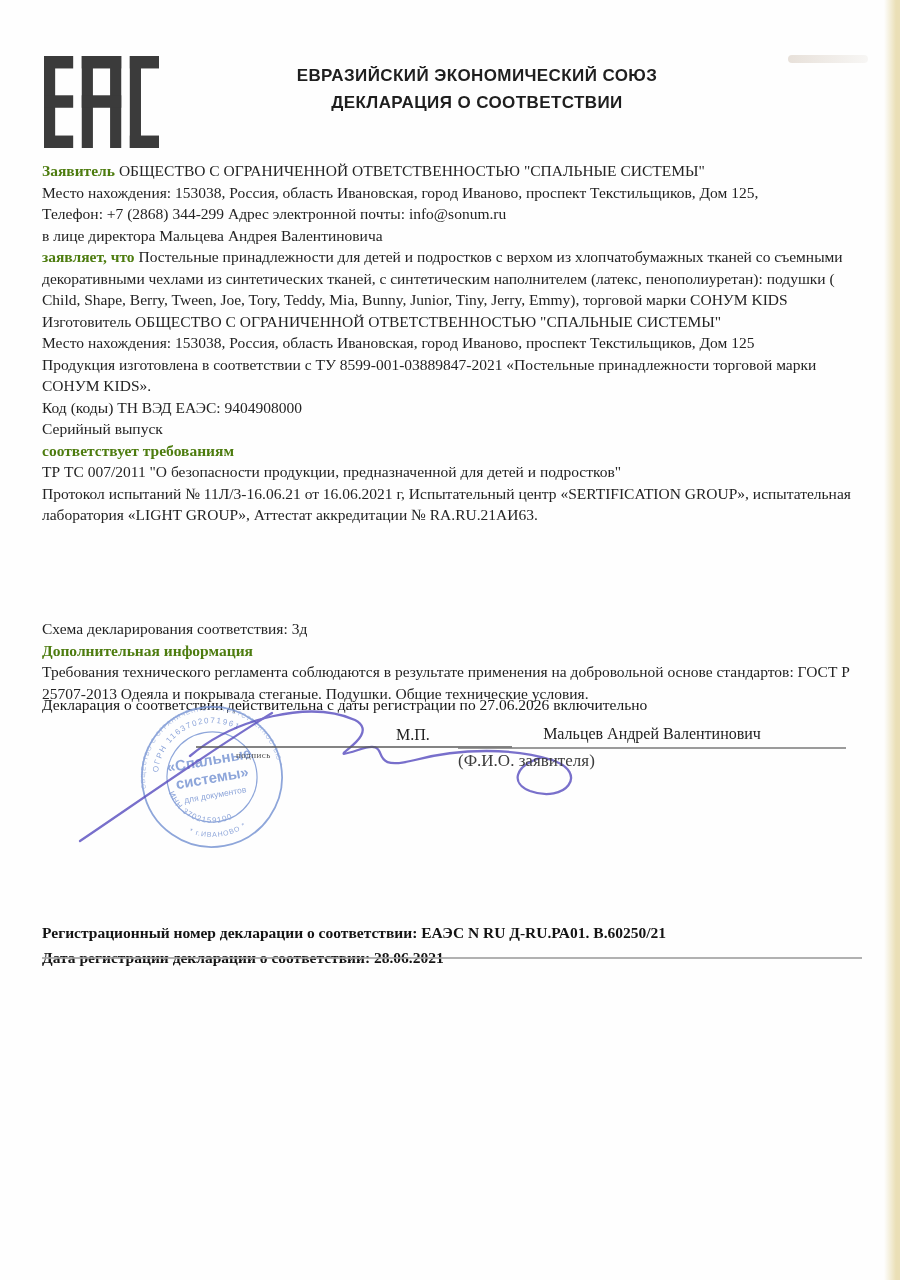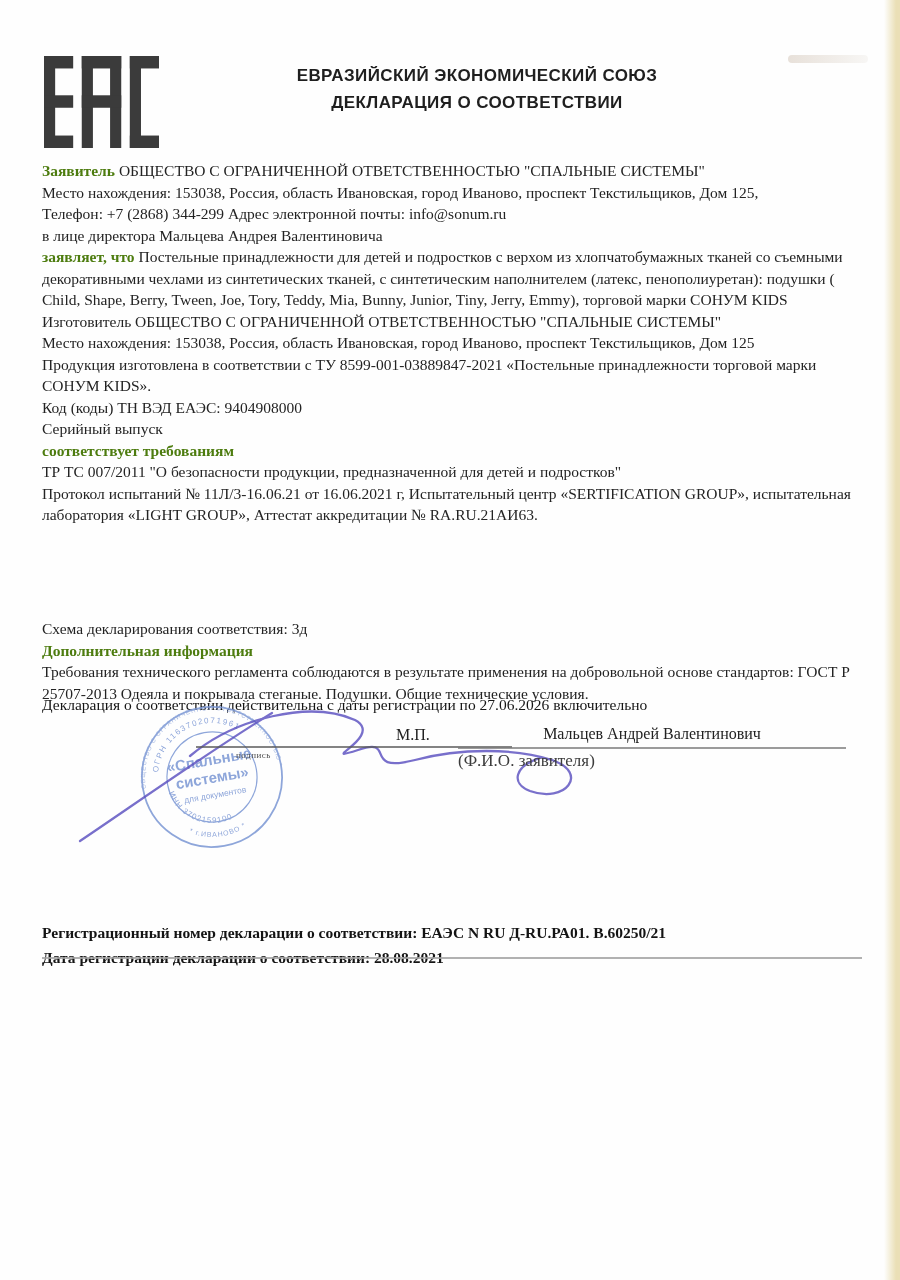--- a/index.html
+++ b/index.html
@@ -140,18 +140,18 @@
 
   <div class="sig-line left"></div>
   <div class="sig-caption">подпись</div>
   <div class="mp">М.П.</div>
   <div class="signer-name">Мальцев Андрей Валентинович</div>
   <div class="sig-line name"></div>
   <div class="signer-caption">(Ф.И.О. заявителя)</div>
 
   <div class="block registration">
     <p>Регистрационный номер декларации о соответствии: ЕАЭС N RU Д-RU.РА01. В.60250/21</p>
-    <p>Дата регистрации декларации о соответствии:  28.08.2021</p>
+    <p>Дата регистрации декларации о соответствии:  28.06.2021</p>
   </div>
 
   <div class="divider"></div>
 
 </div>
 
 </body></html>

